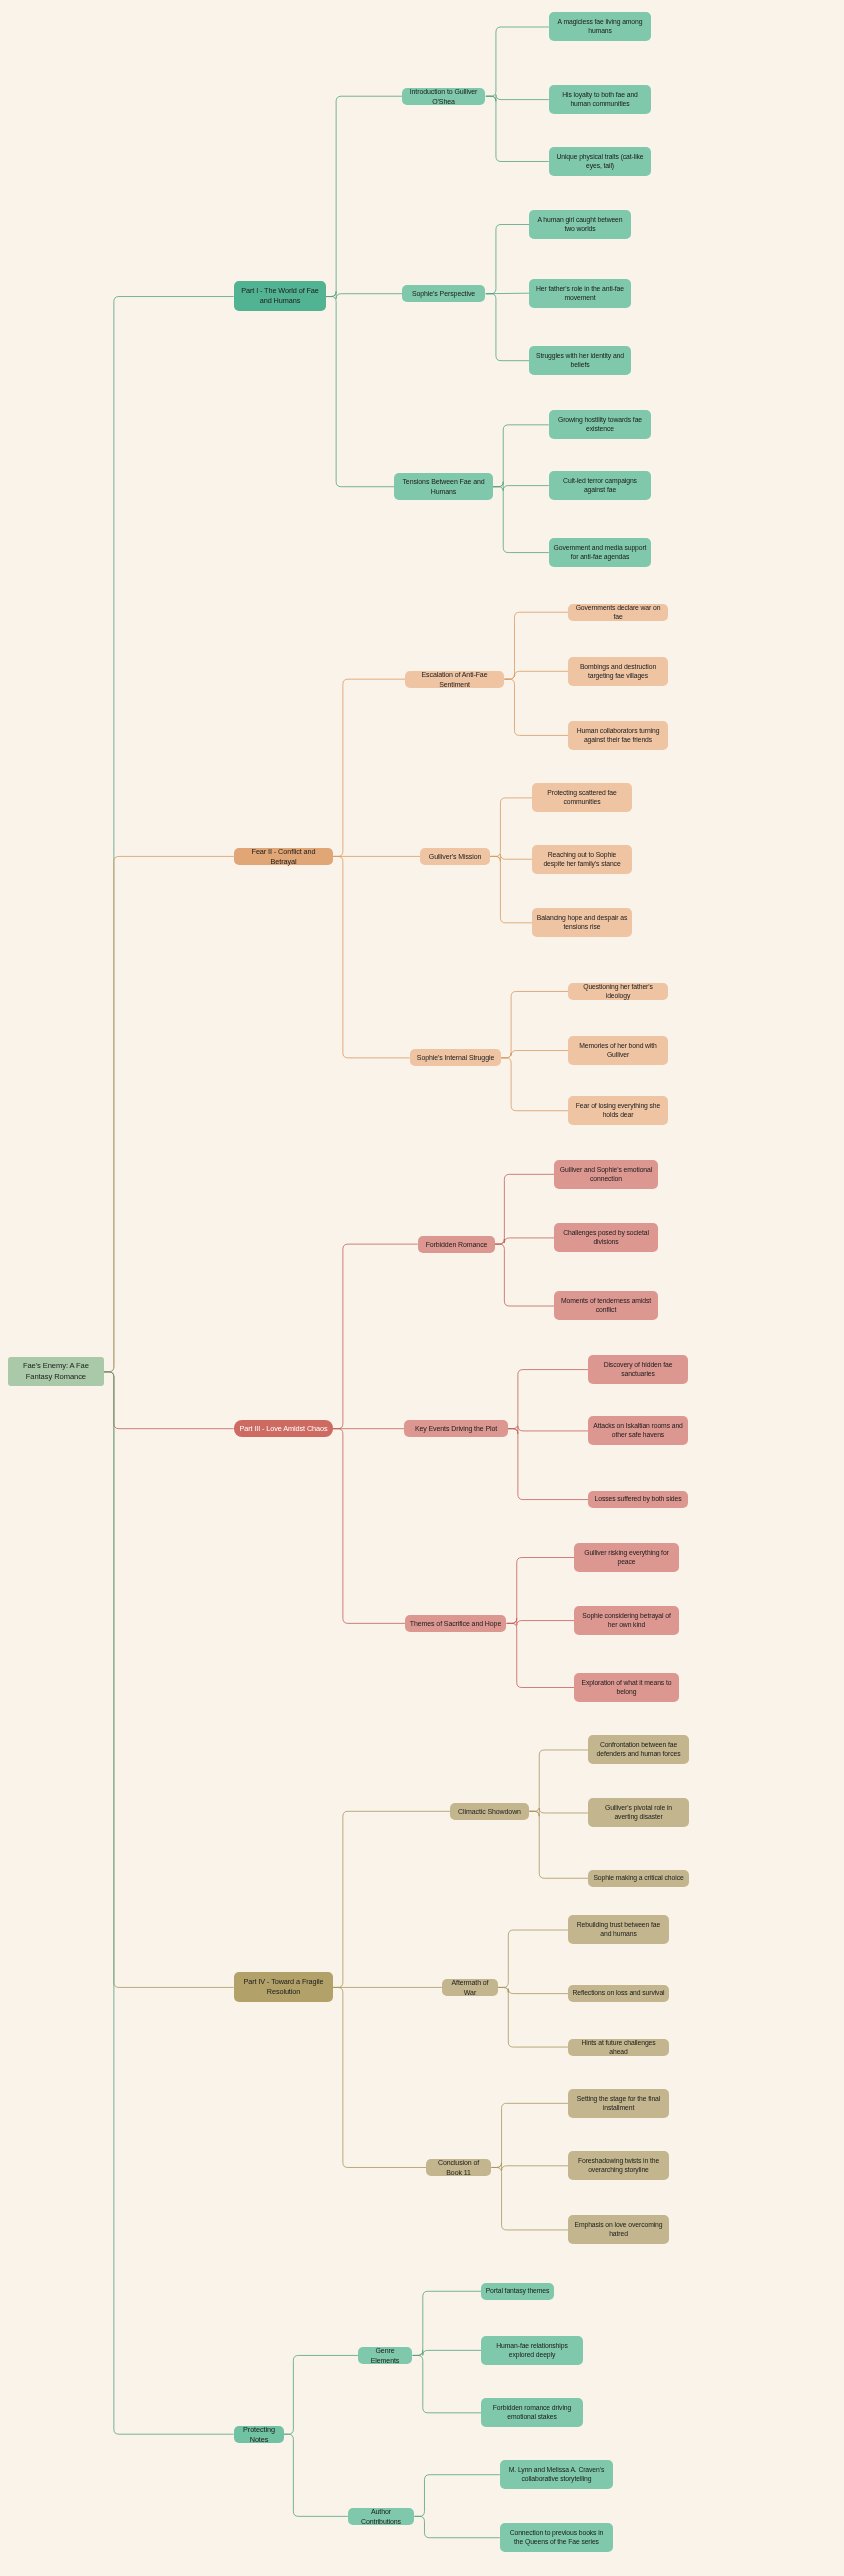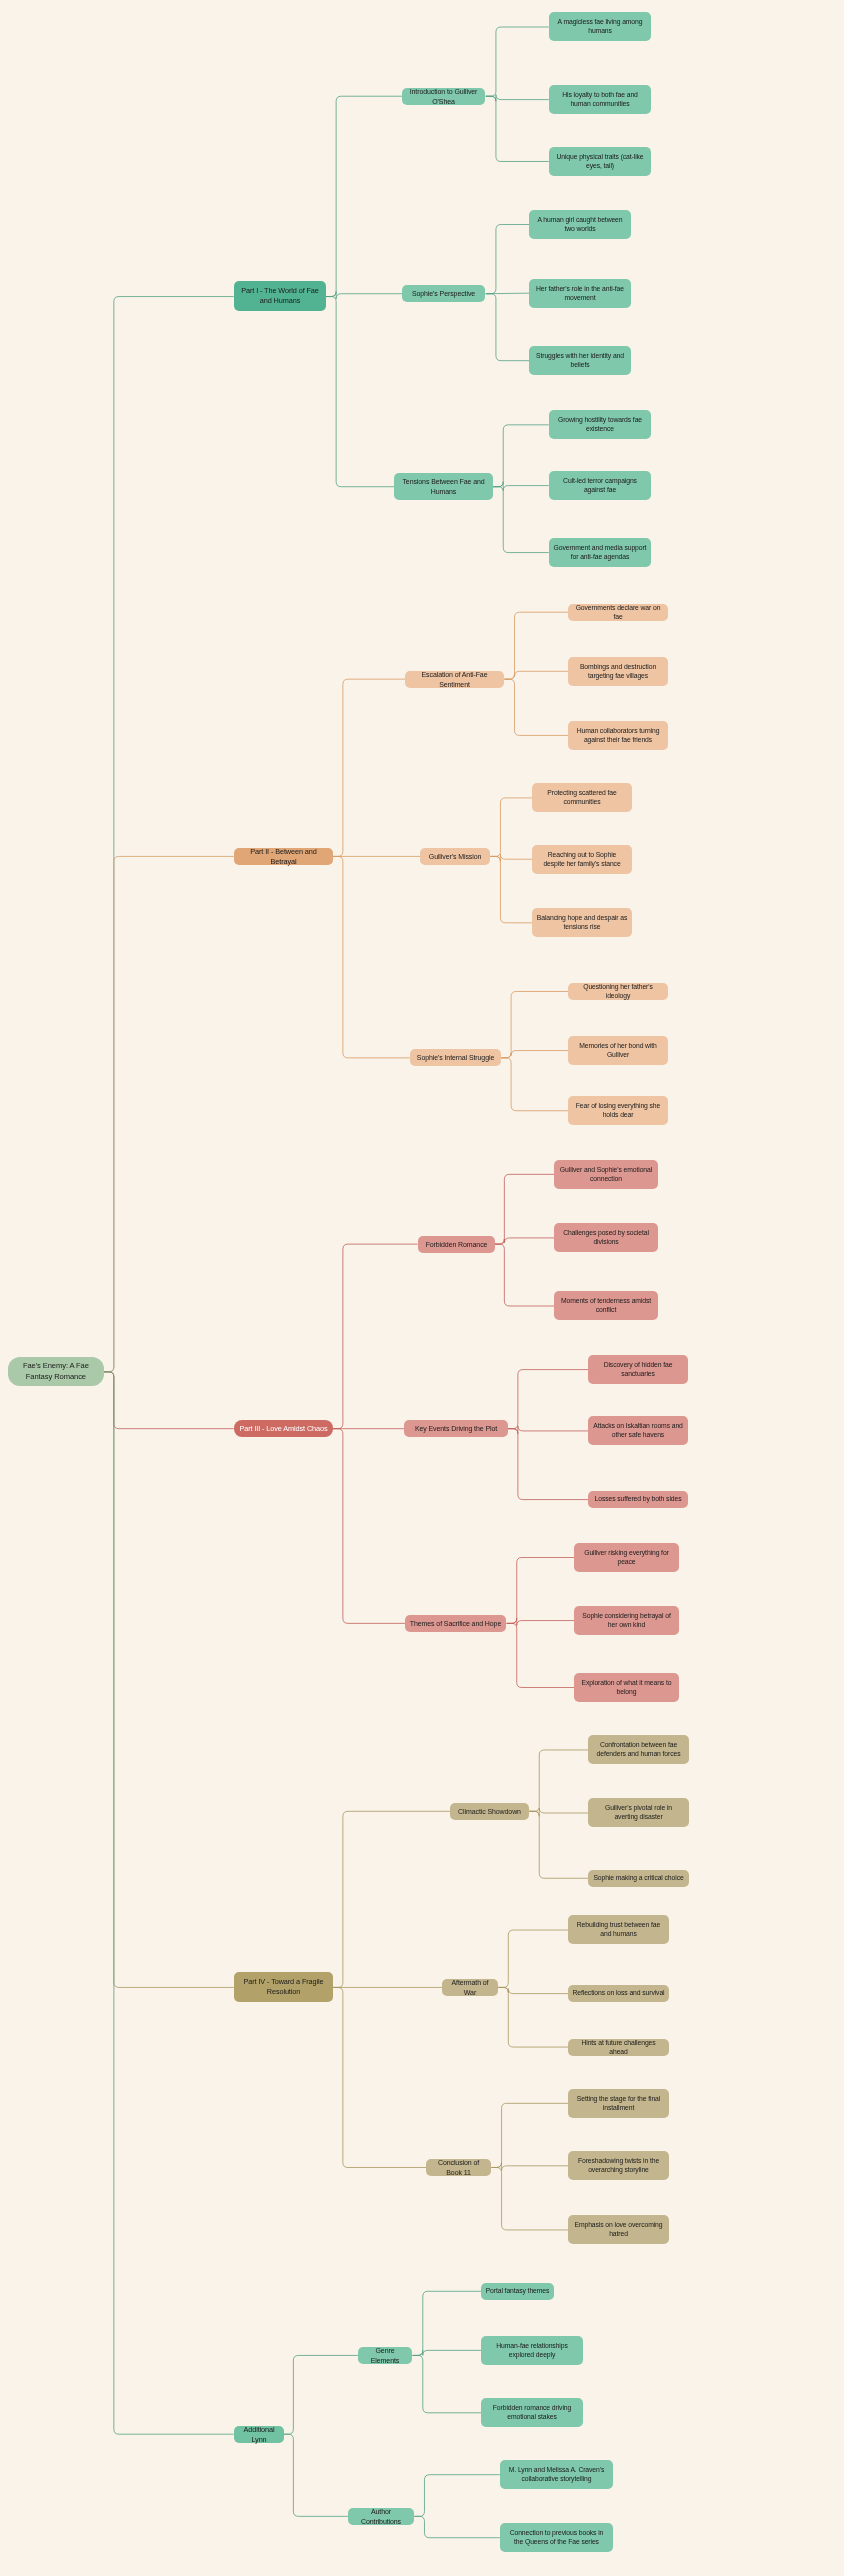--- a/index.html
+++ b/index.html
@@ -33,21 +33,21 @@
     text-align: center;
     border-radius: 5px;
     padding: 2.3px 4.5px;
     line-height: 1.32;
     color: #1b1b1b;
     font-size: 7px;
     letter-spacing: -0.1px;
   }
   .node.root {
     font-size: 7.6px;
-    border-radius: 12px;
+    border-radius: 3px;
   }
   .node.lvl1 {
     font-size: 7.3px;
   }
   .node.lvl1.white {
     color: #ffffff;
   }
   .node.lvl2 {
     font-size: 7px;
   }
@@ -158,21 +158,21 @@
       <div class="node lvl3" style="left: 549px; top: 410px; width: 102px; height: 29px; background: rgb(127, 200, 171);">
         <span>Growing hostility towards fae existence</span>
       </div>
       <div class="node lvl3" style="left: 549px; top: 471px; width: 102px; height: 29px; background: rgb(127, 200, 171);">
         <span>Cult-led terror campaigns against fae</span>
       </div>
       <div class="node lvl3" style="left: 549px; top: 538px; width: 102px; height: 29px; background: rgb(127, 200, 171);">
         <span>Government and media support for anti-fae agendas</span>
       </div>
       <div class="node lvl1" style="left: 234px; top: 848px; width: 99px; height: 17px; background: rgb(224, 166, 118);">
-        <span>Part II - Between and Betrayal</span>
+        <span>Fear II - Conflict and Betrayal</span>
       </div>
       <div class="node lvl2" style="left: 405px; top: 671px; width: 99px; height: 17px; background: rgb(238, 196, 163);">
         <span>Escalation of Anti-Fae Sentiment</span>
       </div>
       <div class="node lvl3" style="left: 568px; top: 604px; width: 100px; height: 17px; background: rgb(238, 196, 163);">
         <span>Governments declare war on fae</span>
       </div>
       <div class="node lvl3" style="left: 568px; top: 657px; width: 100px; height: 29px; background: rgb(238, 196, 163);">
         <span>Bombings and destruction targeting fae villages</span>
       </div>
@@ -275,21 +275,21 @@
       <div class="node lvl3" style="left: 568px; top: 2089px; width: 101px; height: 29px; background: rgb(195, 182, 142);">
         <span>Setting the stage for the final installment</span>
       </div>
       <div class="node lvl3" style="left: 568px; top: 2151px; width: 101px; height: 29px; background: rgb(195, 182, 142);">
         <span>Foreshadowing twists in the overarching storyline</span>
       </div>
       <div class="node lvl3" style="left: 568px; top: 2215px; width: 101px; height: 29px; background: rgb(195, 182, 142);">
         <span>Emphasis on love overcoming hatred</span>
       </div>
       <div class="node lvl1" style="left: 234px; top: 2426px; width: 50px; height: 17px; background: rgb(113, 194, 163);">
-        <span>Additional Lynn</span>
+        <span>Protecting Notes</span>
       </div>
       <div class="node lvl2" style="left: 358px; top: 2347px; width: 54px; height: 17px; background: rgb(127, 200, 171);">
         <span>Genre Elements</span>
       </div>
       <div class="node lvl3" style="left: 481px; top: 2283px; width: 73px; height: 17px; background: rgb(127, 200, 171);">
         <span>Portal fantasy themes</span>
       </div>
       <div class="node lvl3" style="left: 481px; top: 2336px; width: 102px; height: 29px; background: rgb(127, 200, 171);">
         <span>Human-fae relationships explored deeply</span>
       </div>

